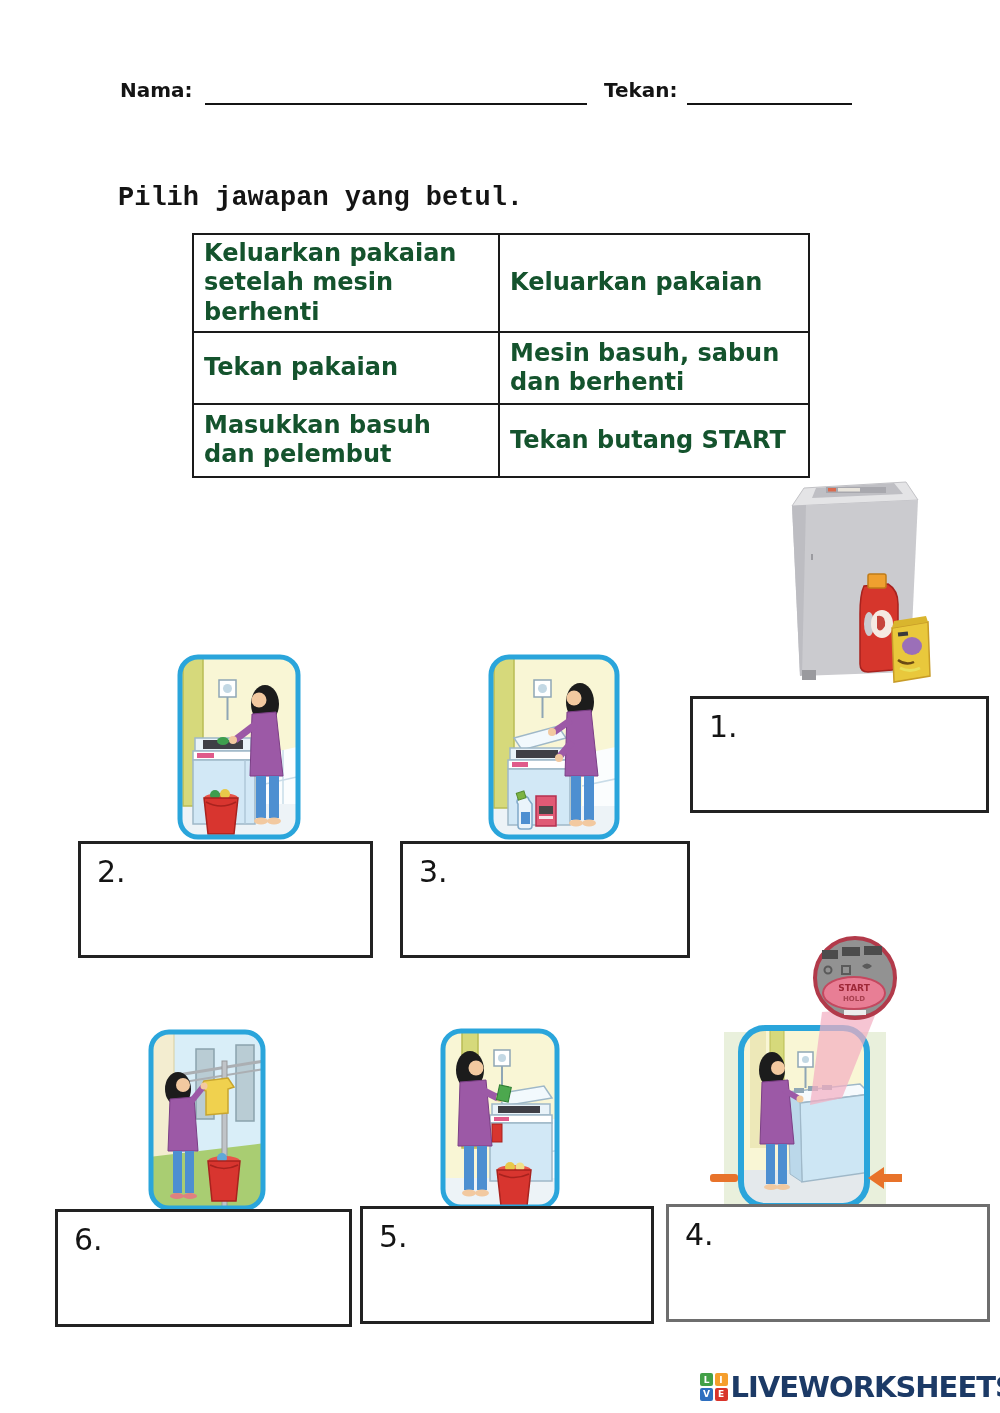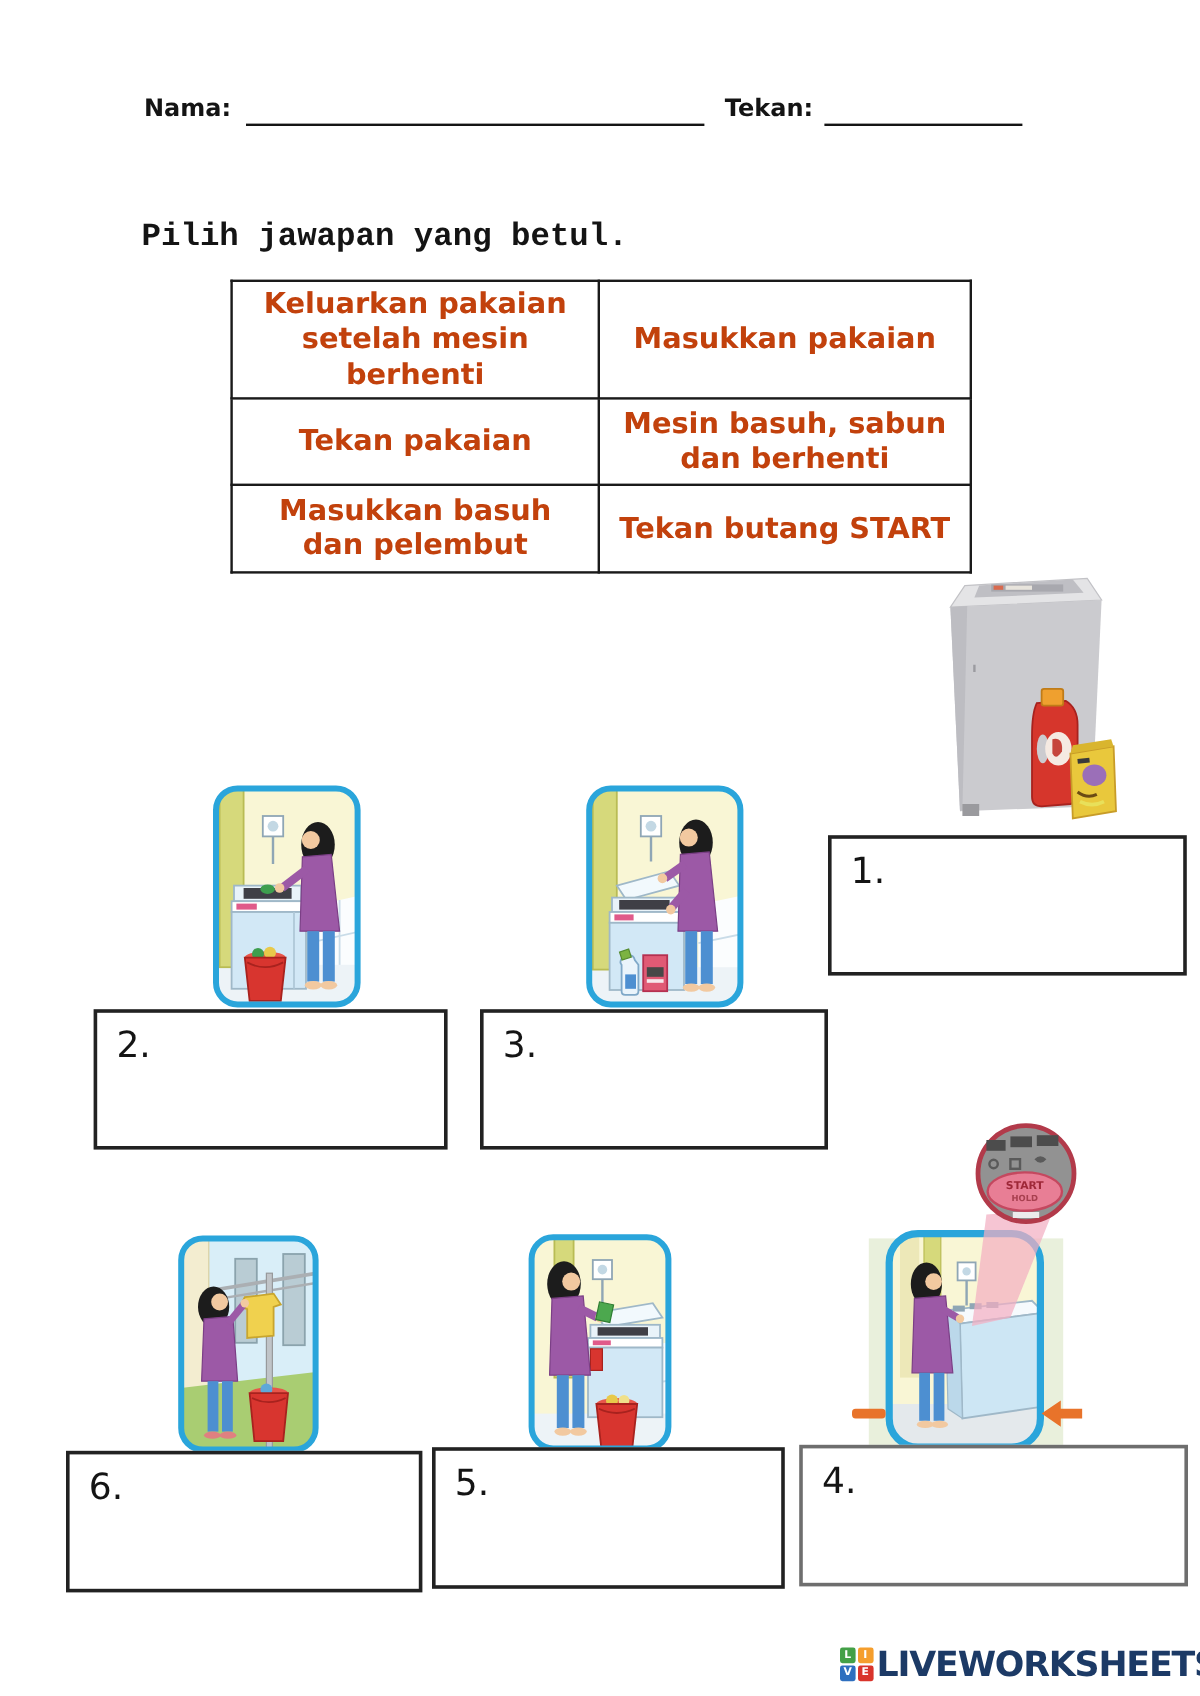--- a/index.html
+++ b/index.html
@@ -8,22 +8,22 @@
     position:relative; width:1000px; height:1413px; background:#ffffff;
     font-family:"DejaVu Sans", sans-serif; color:#111; overflow:hidden;
   }
   .abs { position:absolute; }
   .name-label { font-size:20px; font-weight:700; color:#141414; }
   .write-line { border-bottom:2.5px solid #141414; height:28px; }
   .instruction { font-size:27px; font-weight:600; color:#141414;font-family:Liberation Mono, monospace; }
 
   table.word-bank { border-collapse:collapse; table-layout:fixed; width:618px; }
   table.word-bank td {
-    border:2.5px solid #1a1a1a; text-align:center; vertical-align:middle;
-    font-size:24px; font-weight:600; color:#c2410c; line-height:1.22; padding:4px 10px;
+    border:2.5px solid #1a1a1a; vertical-align:middle;
+    font-size:24px; font-weight:600; color:#14532d; line-height:1.22; padding:4px 10px;
   }
 
   .answer-box { border:3px solid #222; background:#fff; }
   .answer-box.gray { border-color:#6e6e6e; }
   .answer-box .num { font-size:30px; font-weight:500; color:#141414; padding:10px 0 0 16px; display:inline-block; }
 
   .pic-frame { display:block; }
 
   .lw { display:flex; align-items:flex-start; gap:3px; }
   .lw-icon { display:grid; grid-template-columns:13px 13px; grid-template-rows:13px 13px; gap:1.5px; margin-top:3px; }
@@ -44,21 +44,21 @@
   <div class="abs write-line" style="left:205px; top:77px; width:382px;"></div>
   <span class="abs name-label" style="left:604px; top:78px;">Tekan:</span>
   <div class="abs write-line" style="left:687px; top:77px; width:165px;"></div>
 
   <span class="abs instruction" style="left:118px; top:183px;">Pilih jawapan yang betul.</span>
 
   <table class="word-bank abs" style="left:192px; top:233px; height:222px;">
     <tbody>
         <tr style="height:77px;">
       <td style="width:306px;">Keluarkan pakaian setelah mesin berhenti</td>
-      <td>Masukkan pakaian</td>
+      <td>Keluarkan pakaian</td>
     </tr>
     <tr style="height:72px;">
       <td>Tekan pakaian</td>
       <td>Mesin basuh, sabun dan berhenti</td>
     </tr>
     <tr style="height:73px;">
       <td>Masukkan basuh dan pelembut</td>
       <td>Tekan butang START</td>
     </tr>
   </tbody>

